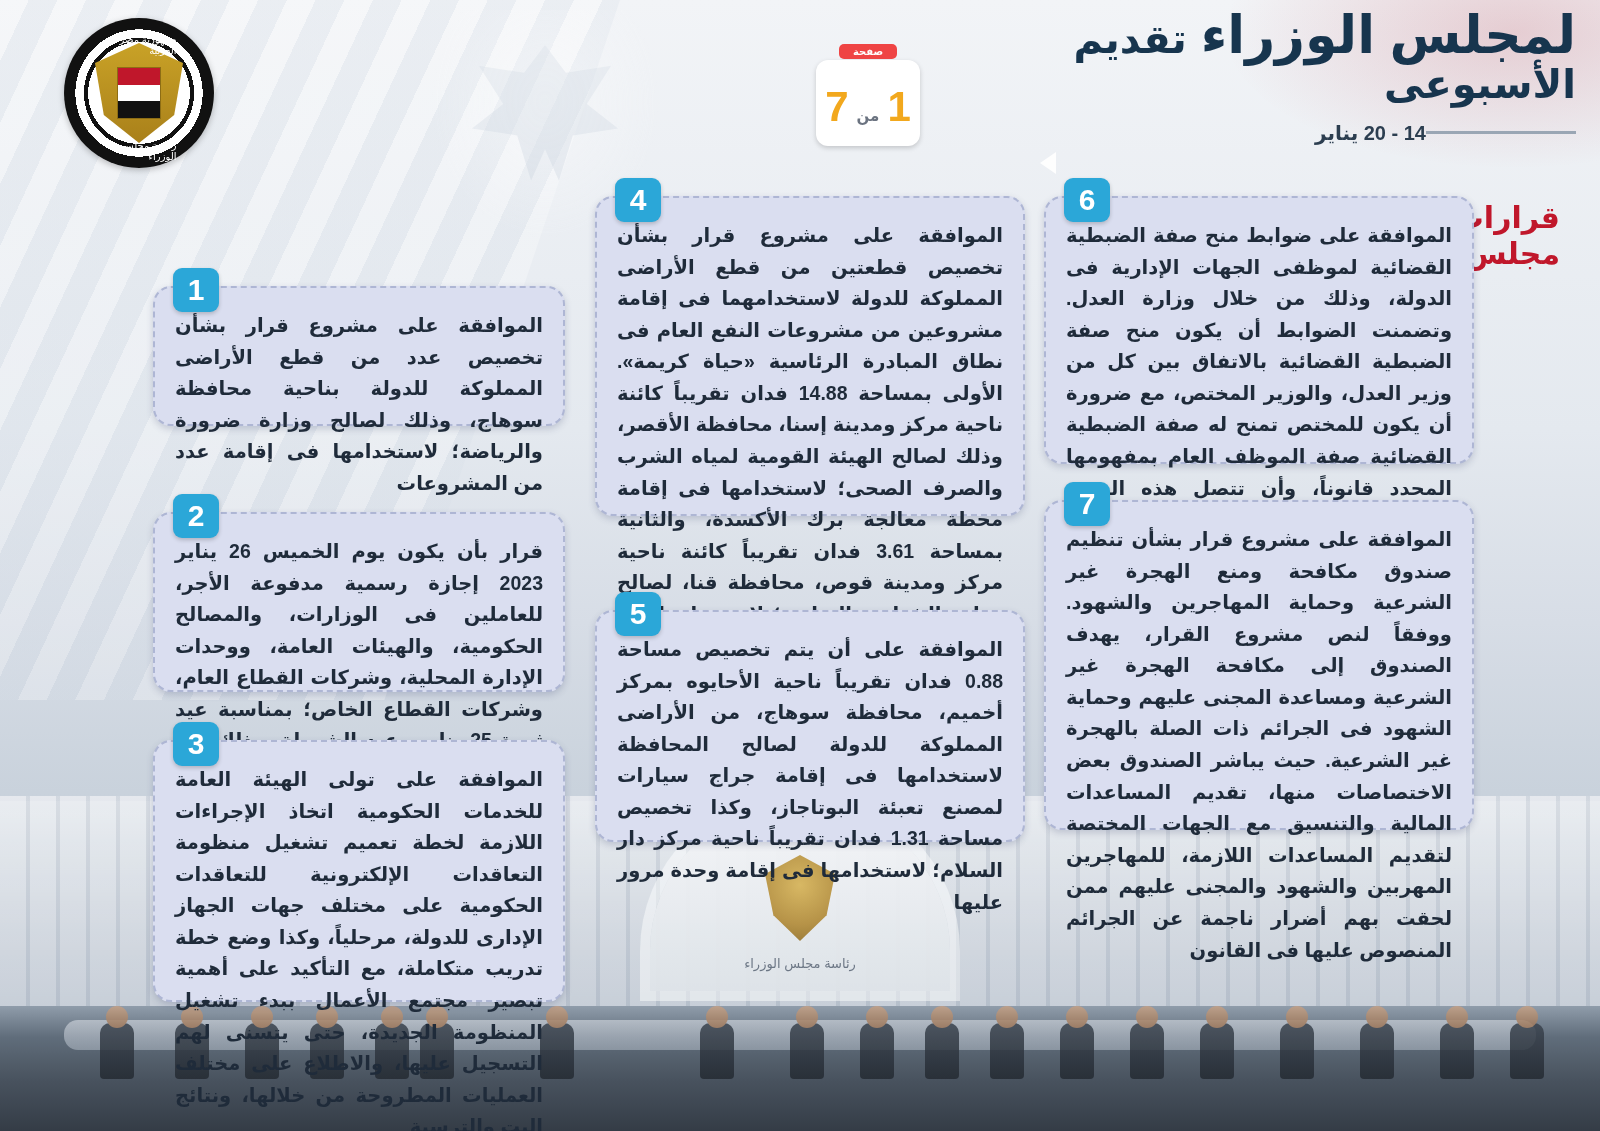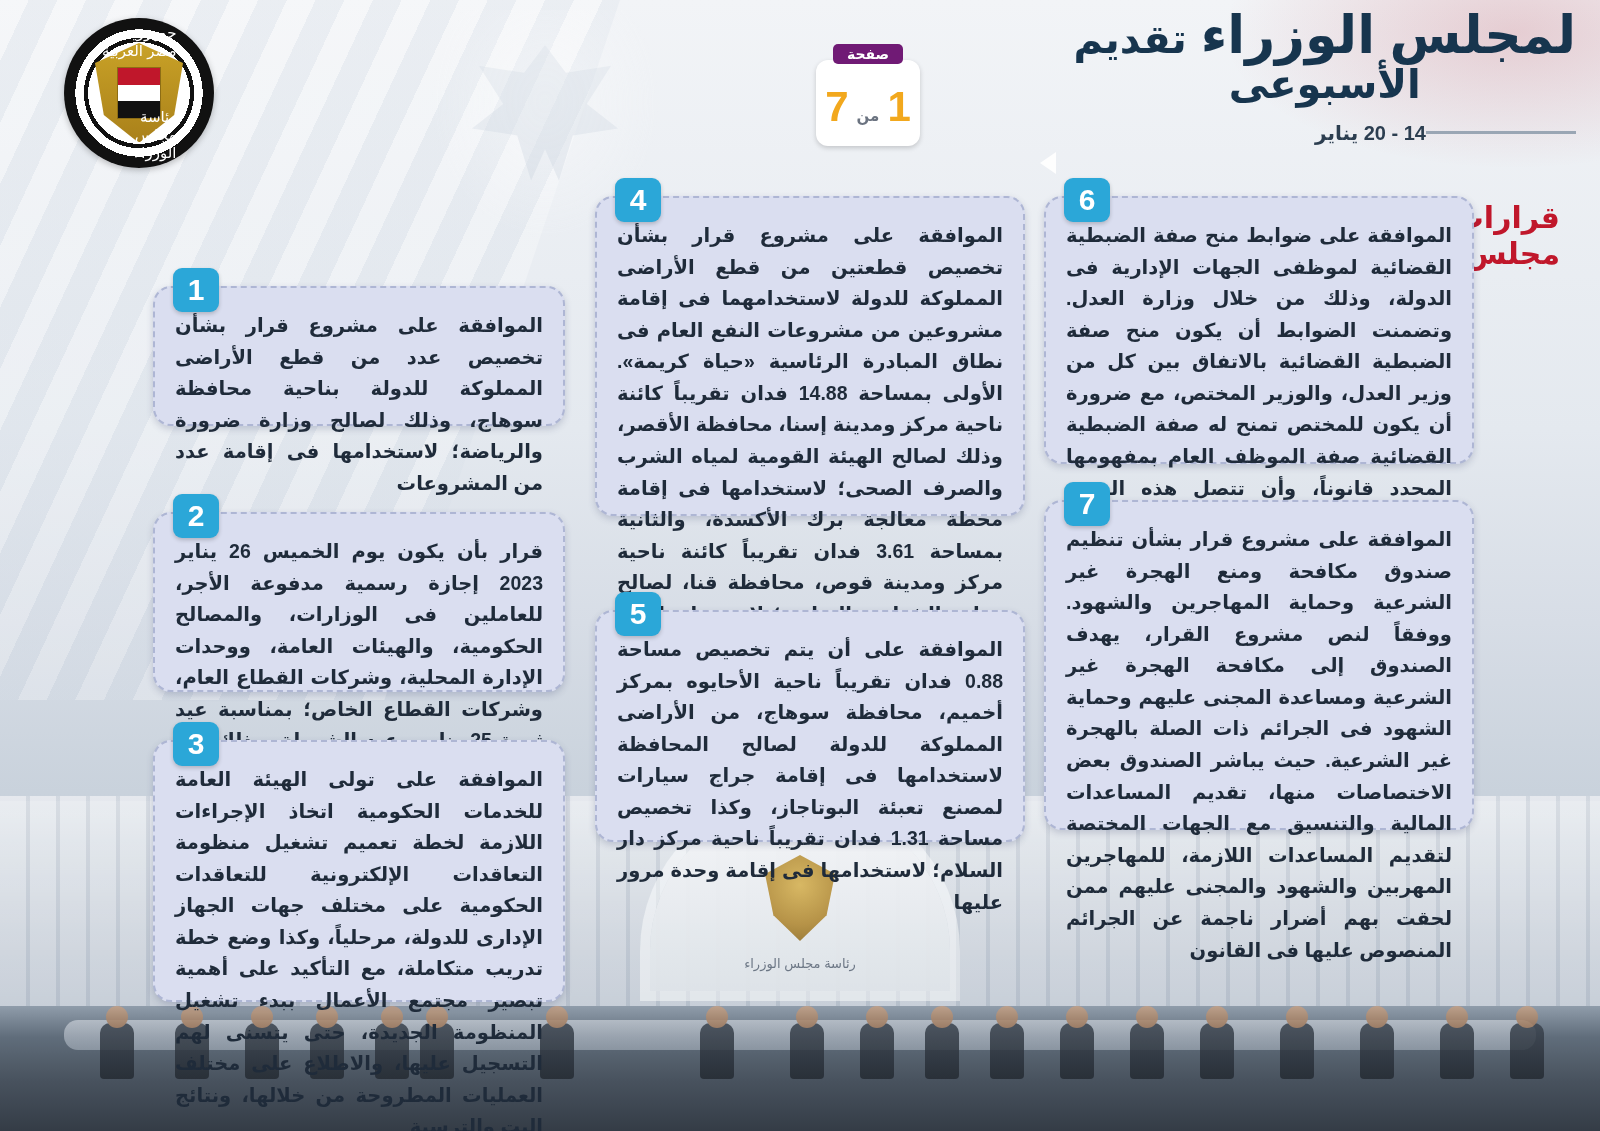--- a/index.html
+++ b/index.html
@@ -126,35 +126,35 @@
     clip-path:polygon(50% 0,100% 20%,90% 72%,50% 100%,10% 72%,0 20%);
     display:flex;align-items:center;justify-content:center;
   }
   .logo .flag{
     width:42px;height:50px;background:linear-gradient(180deg,#fff 0 33%,#fff 33% 66%,#111 66% 100%);
     border:1px solid #8d6d14;
   }
   .logo .flag:after{content:"";display:block;height:33%;background:#c0172b;}
   .logo-ring-text{
     position:absolute;inset:0;border-radius:50%;
-    font-size:15px;color:#fff;
+    font-size:10px;color:#fff;margin-top:10px;
   }
   .logo-ring-text span{
     position:absolute;left:50%;top:6px;transform:translateX(-50%);
   }
   .logo-ring-text span.b{top:auto;bottom:6px;}
 
   
   .page-badge{
     position:absolute;left:816px;top:60px;width:104px;height:86px;border-radius:12px;
     background:#ffffff;box-shadow:0 2px 5px rgba(0,0,0,.18);
     display:flex;flex-direction:column;align-items:center;justify-content:center;
   }
   .page-badge .lbl{
-    position:absolute;top:-16px;background:#701a75;color:#fff;font-size:14px;font-weight:bold;
+    position:absolute;top:-16px;background:#ef4444;color:#fff;font-size:10px;font-weight:bold;
     border-radius:5px;padding:2px 14px;
   }
   .page-badge .nums{display:flex;align-items:baseline;gap:8px;direction:rtl;margin-top:8px;}
   .page-badge .cur{font-size:42px;font-weight:bold;color:#f2a81d;line-height:1;}
   .page-badge .of{font-size:15px;color:#6b7380;font-weight:bold;}
   .page-badge .tot{font-size:42px;font-weight:bold;color:#f2a81d;line-height:1;}
 
   
   .card{
     position:absolute;
@@ -282,21 +282,21 @@
         <span>جمهورية مصر العربية</span>
         <span class="b">رئاسة مجلس الوزراء</span>
       </div>
     </div>
 
     <div class="title-block">
       <div class="t-row">
         <span class="t-main">لمجلس الوزراء</span>
         <span class="t-sub">تقديم</span>
       </div>
-      <div class="t-row" style="justify-content:center">
+      <div class="t-row" style="justify-content:flex-start">
         <span class="t-sub">الأسبوعى</span>
       </div>
       <div class="date-bar">
         <span class="line"></span>
         <span class="date-txt">14 - 20 يناير</span>
       </div>
     </div>
 
     <div class="decisions-title">
       <div>قرارات</div>

